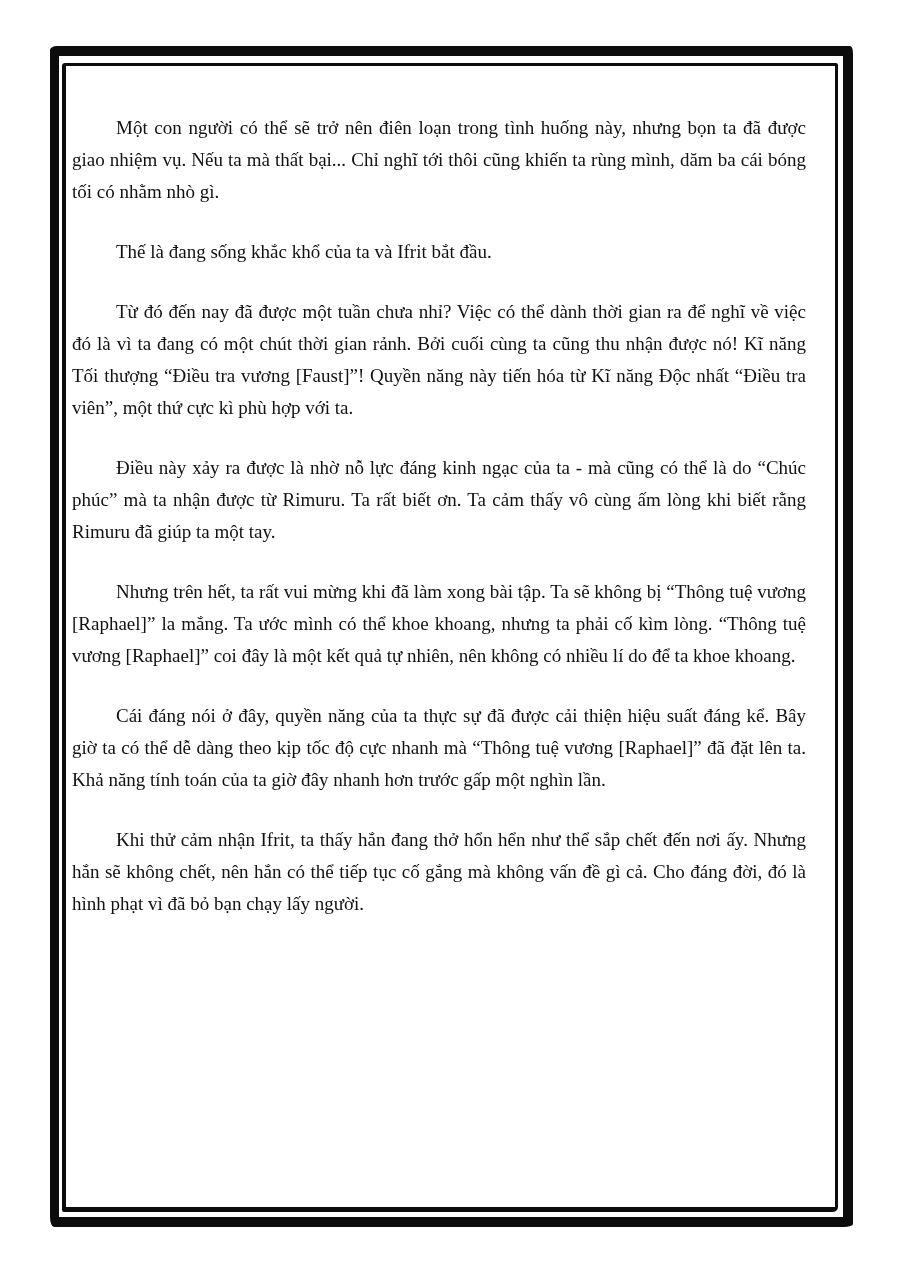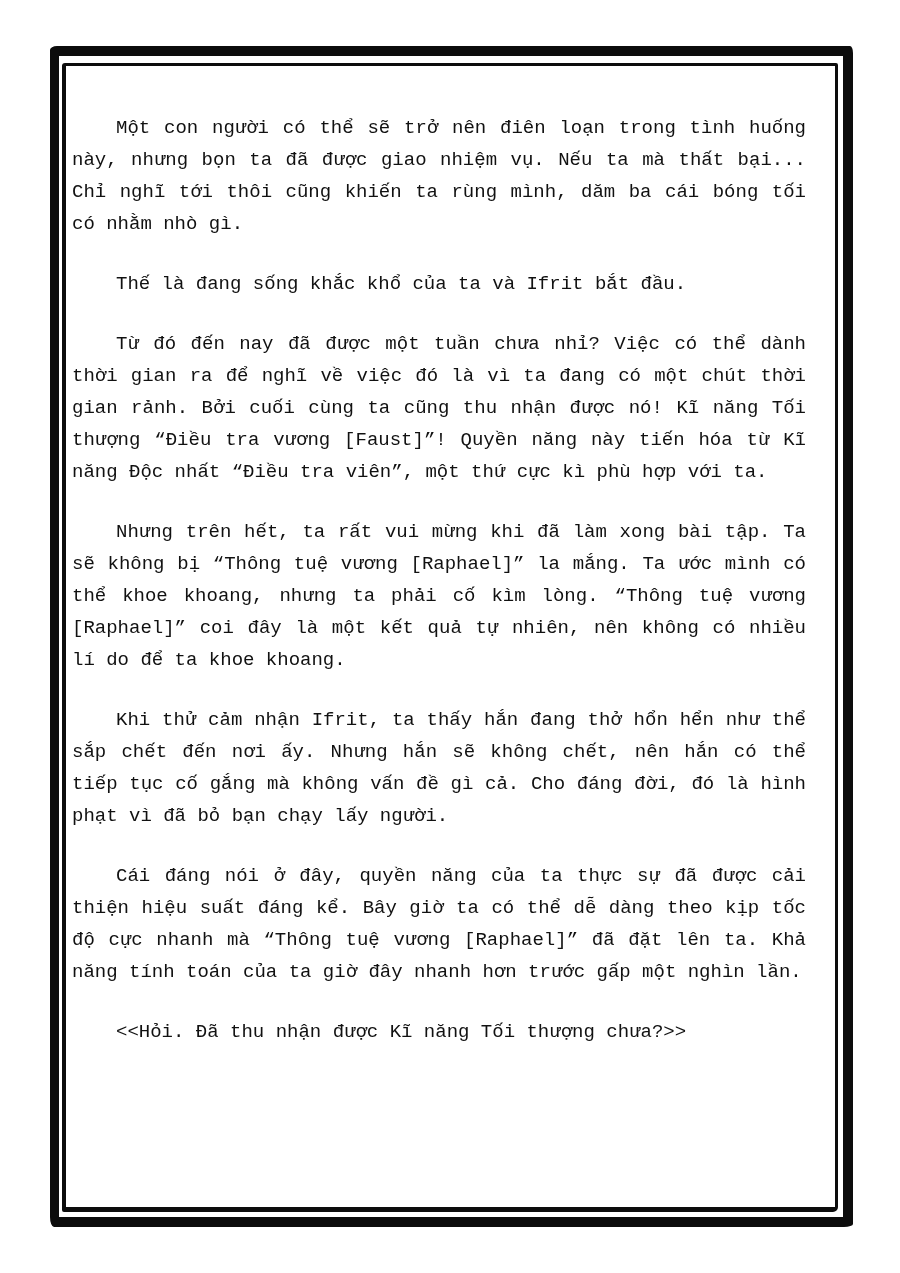--- a/index.html
+++ b/index.html
@@ -46,35 +46,34 @@
     top: 112px;
     width: 750px;
     color: #111111;
     font-size: 19px;
     line-height: 32px;
     text-align: justify;
   }
   .text-block p {
     text-indent: 44px;
     margin: 0 16px 28px 0;
-    font-family: Liberation Mono, monospace;
   }
   .text-block p:last-child {
     margin-bottom: 0;
   }
 </style>
 </head>
 <body style="background: rgb(255, 255, 255);">
 
 <div class="page">
   <div class="frame-outer" style="border-color: rgb(12, 12, 12);"></div>
   <div class="frame-inner" style="border-color: rgb(12, 12, 12);"></div>
 
   <div class="text-block" id="doc-text" style="color: rgb(17, 17, 17);">
     <p>Một con người có thể sẽ trở nên điên loạn trong tình huống này, nhưng bọn ta đã được giao nhiệm vụ. Nếu ta mà thất bại... Chỉ nghĩ tới thôi cũng khiến ta rùng mình, dăm ba cái bóng tối có nhằm nhò gì.</p>
     <p>Thế là đang sống khắc khổ của ta và Ifrit bắt đầu.</p>
     <p>Từ đó đến nay đã được một tuần chưa nhỉ? Việc có thể dành thời gian ra để nghĩ về việc đó là vì ta đang có một chút thời gian rảnh. Bởi cuối cùng ta cũng thu nhận được nó! Kĩ năng Tối thượng “Điều tra vương [Faust]”! Quyền năng này tiến hóa từ Kĩ năng Độc nhất “Điều tra viên”, một thứ cực kì phù hợp với ta.</p>
+    <p>Điều này xảy ra được là nhờ nỗ lực đáng kinh ngạc của ta - mà cũng có thể là do “Chúc phúc” mà ta nhận được từ Rimuru. Ta rất biết ơn. Ta cảm thấy vô cùng ấm lòng khi biết rằng Rimuru đã giúp ta một tay.</p>
     <p>Nhưng trên hết, ta rất vui mừng khi đã làm xong bài tập. Ta sẽ không bị “Thông tuệ vương [Raphael]” la mắng. Ta ước mình có thể khoe khoang, nhưng ta phải cố kìm lòng. “Thông tuệ vương [Raphael]” coi đây là một kết quả tự nhiên, nên không có nhiều lí do để ta khoe khoang.</p>
+    <p>Cái đáng nói ở đây, quyền năng của ta thực sự đã được cải thiện hiệu suất đáng kể. Bây giờ ta có thể dễ dàng theo kịp tốc độ cực nhanh mà “Thông tuệ vương [Raphael]” đã đặt lên ta. Khả năng tính toán của ta giờ đây nhanh hơn trước gấp một nghìn lần.</p>
     <p>Khi thử cảm nhận Ifrit, ta thấy hắn đang thở hổn hển như thể sắp chết đến nơi ấy. Nhưng hắn sẽ không chết, nên hắn có thể tiếp tục cố gắng mà không vấn đề gì cả. Cho đáng đời, đó là hình phạt vì đã bỏ bạn chạy lấy người.</p>
-    <p>Cái đáng nói ở đây, quyền năng của ta thực sự đã được cải thiện hiệu suất đáng kể. Bây giờ ta có thể dễ dàng theo kịp tốc độ cực nhanh mà “Thông tuệ vương [Raphael]” đã đặt lên ta. Khả năng tính toán của ta giờ đây nhanh hơn trước gấp một nghìn lần.</p>
-    <p>&lt;&lt;Hỏi. Đã thu nhận được Kĩ năng Tối thượng chưa?&gt;&gt;</p>
   </div>
 </div>
 
 </body></html>

